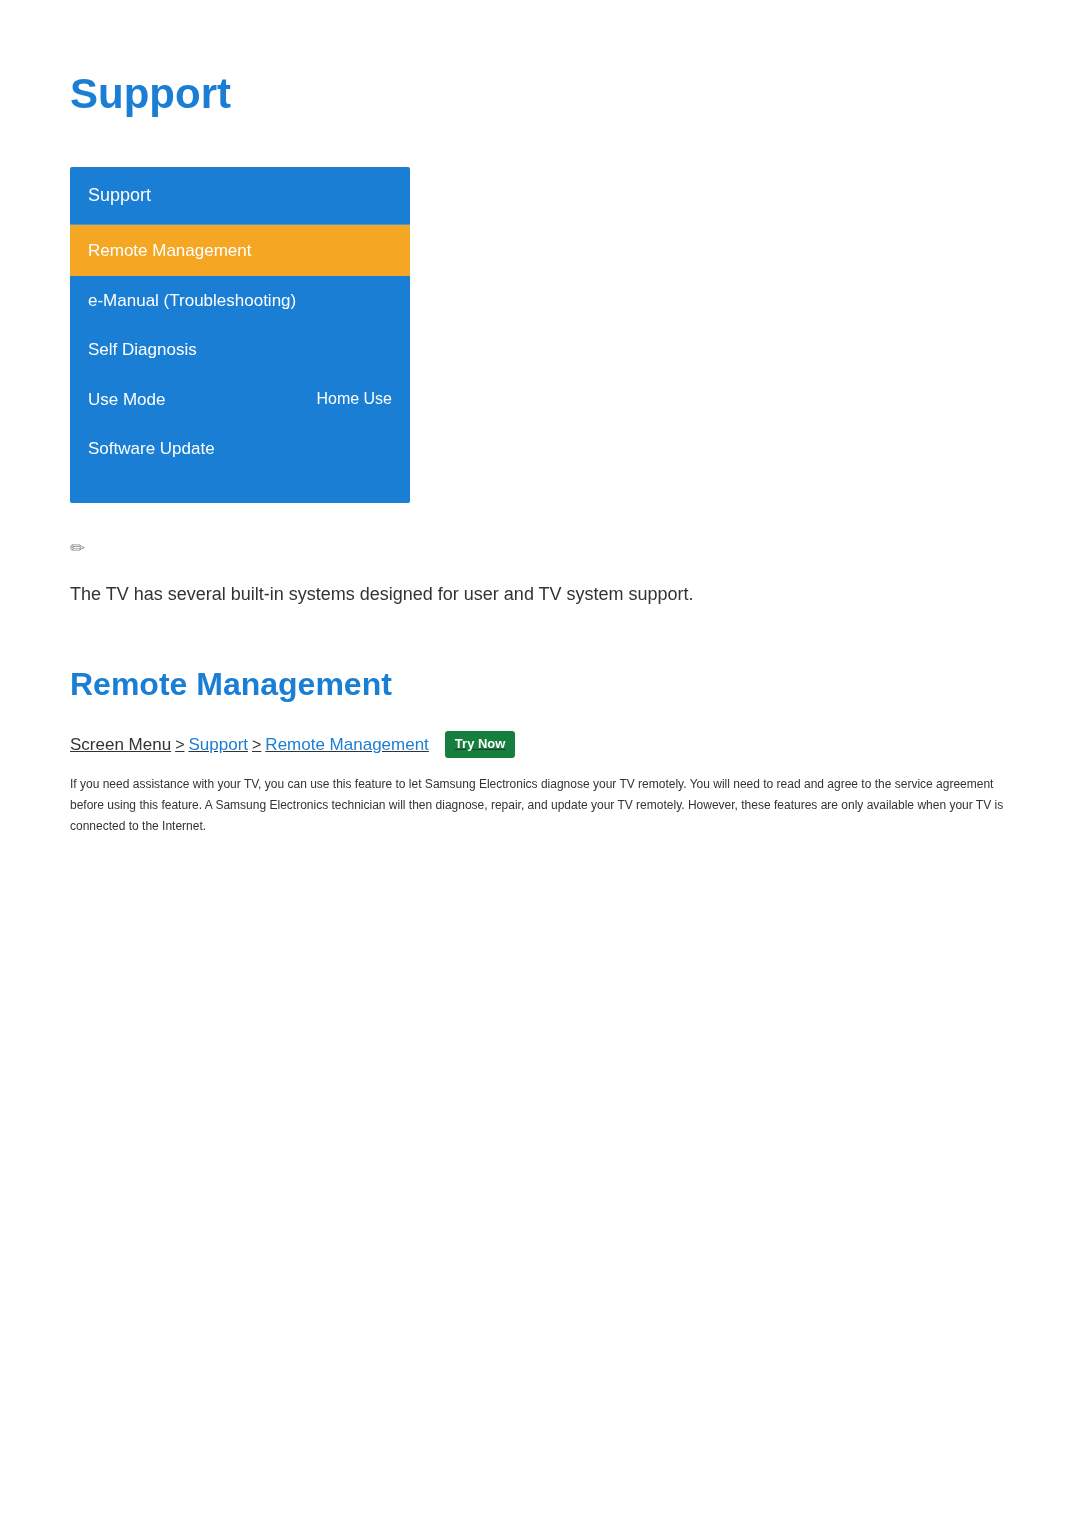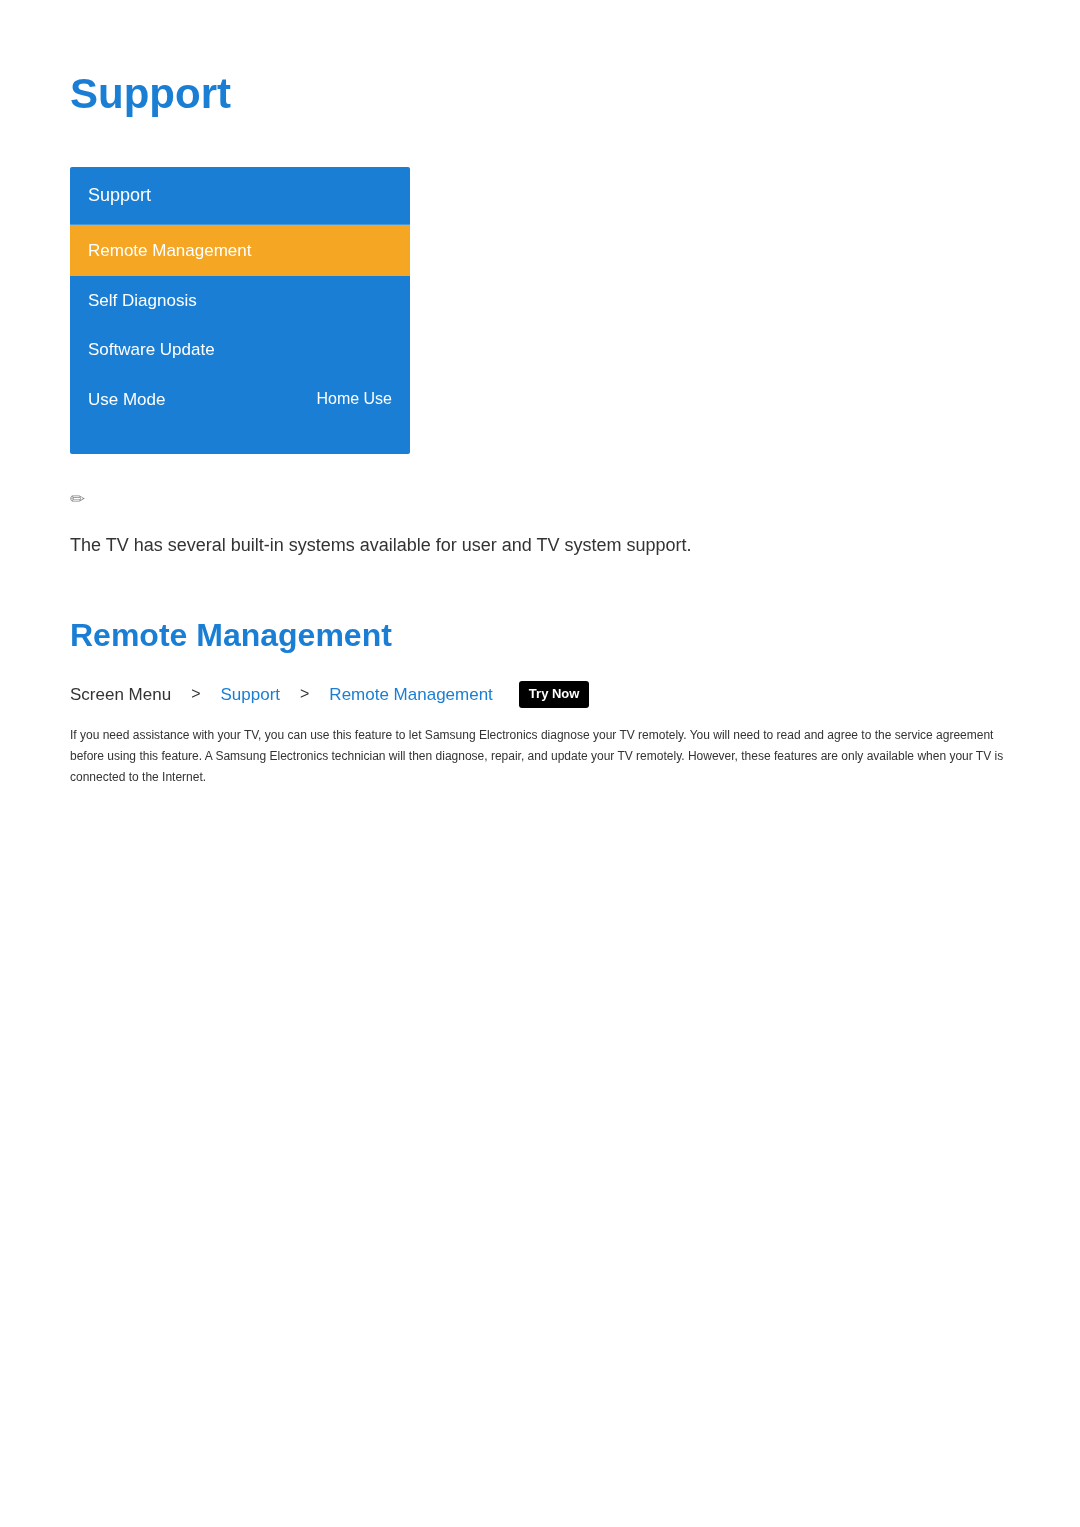--- a/index.html
+++ b/index.html
@@ -105,75 +105,77 @@
       font-size: 32px;
       font-weight: 600;
       margin-bottom: 20px;
     }
 
     .breadcrumb {
       font-size: 17px;
       color: #333333;
       margin-bottom: 16px;
       display: flex;
-      align-items: flex-start;
-      gap: 20px;
+      align-items: flex-end;
+      gap: 4px;
       flex-wrap: wrap;
+      text-decoration: underline;
     }
 
     .breadcrumb-separator {
       color: #333333;
       font-size: 16px;
     }
 
     .breadcrumb-link {
       color: #1a7fd4;
       text-decoration: none;
     }
 
     .try-now-badge {
       display: inline-block;
-      background-color: #000000;
+      background-color: #15803d;
       color: #ffffff;
       font-size: 13px;
       font-weight: 600;
       padding: 3px 10px;
       border-radius: 3px;
-      margin-left: 6px;
+      margin-left: 12px;
       vertical-align: middle;
     }
 
     .section-body {
       font-size: 12px;
       color: #333333;
       line-height: 1.75;
     }
   </style>
 </head>
 <body>
 
 <h1 class="page-title">Support</h1>
 
 <div class="menu-panel">
   <div class="menu-header">Support</div>
   <div class="menu-item-highlighted">Remote Management</div>
+  <div class="menu-item">e-Manual (Troubleshooting)</div>
   <div class="menu-item">Self Diagnosis</div>
-  <div class="menu-item">Software Update</div>
   <div class="menu-item">
     <span>Use Mode</span>
     <span class="menu-item-value">Home Use</span>
   </div>
+  <div class="menu-item">Software Update</div>
   <div class="menu-spacer"></div>
 </div>
 
 <div class="note-row">
   <span class="pencil-icon">✏</span>
 </div>
 
-<p class="main-description">The TV has several built-in systems available for user and TV system support.</p>
+<p class="main-description">The TV has several built-in systems designed for user and TV system support.</p>
 
 <h2 class="section-title">Remote Management</h2>
 
 <div class="breadcrumb">
   <span>Screen Menu</span>
   <span class="breadcrumb-separator">&gt;</span>
   <a class="breadcrumb-link">Support</a>
   <span class="breadcrumb-separator">&gt;</span>
   <a class="breadcrumb-link">Remote Management</a>
   <span class="try-now-badge">Try Now</span>

